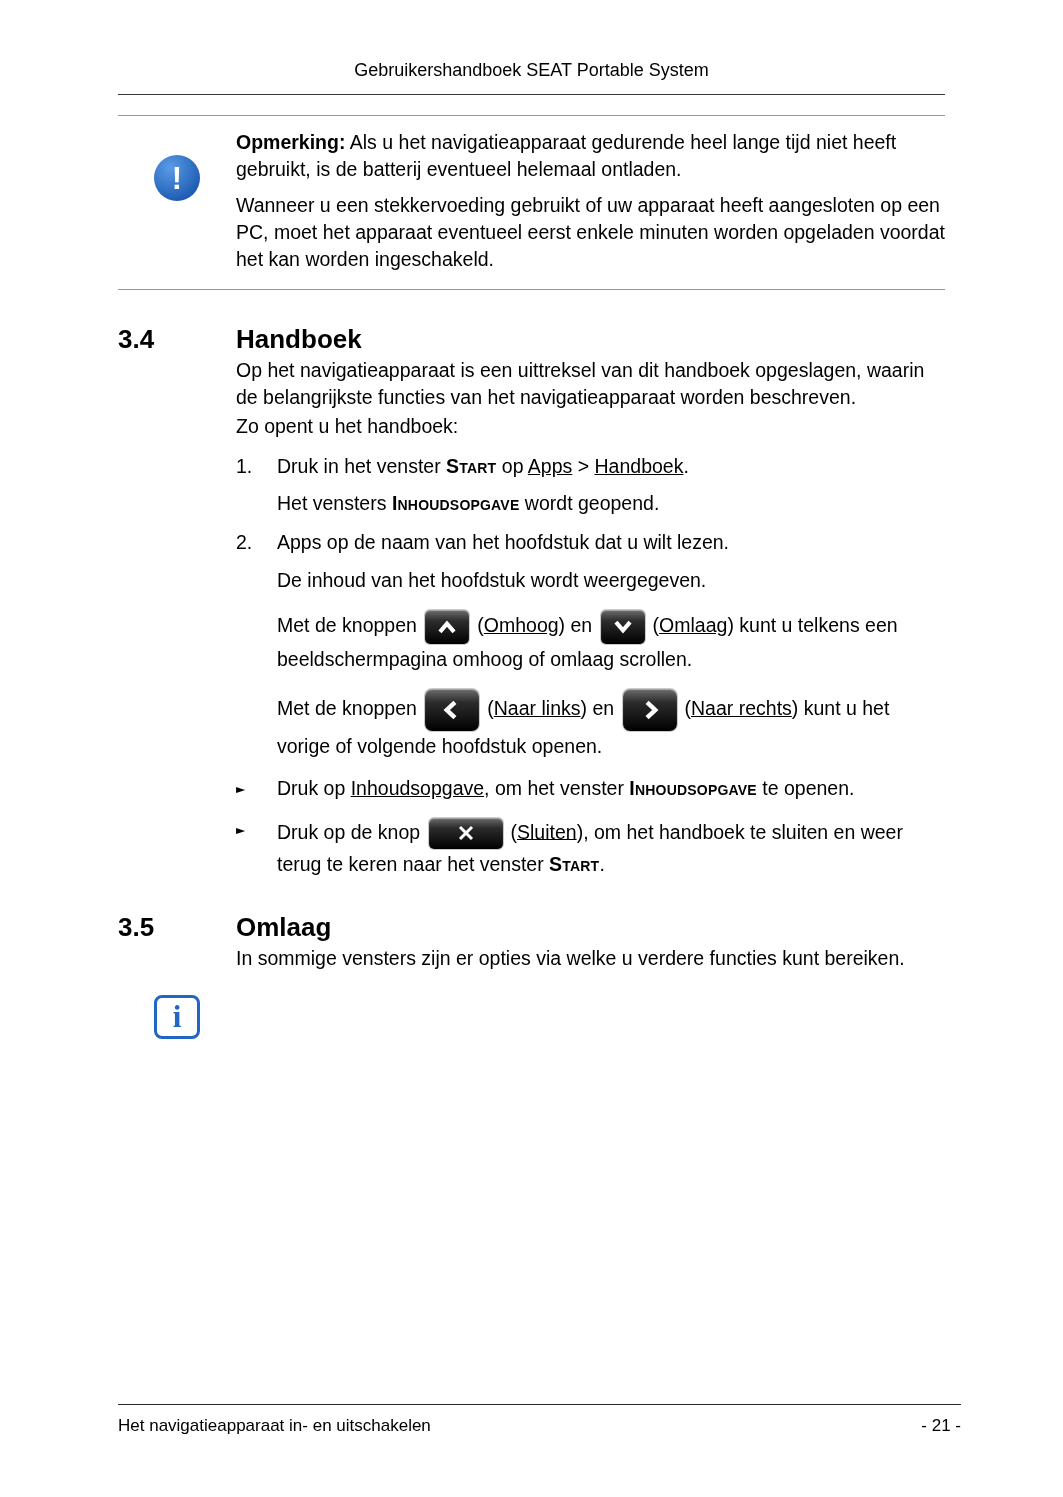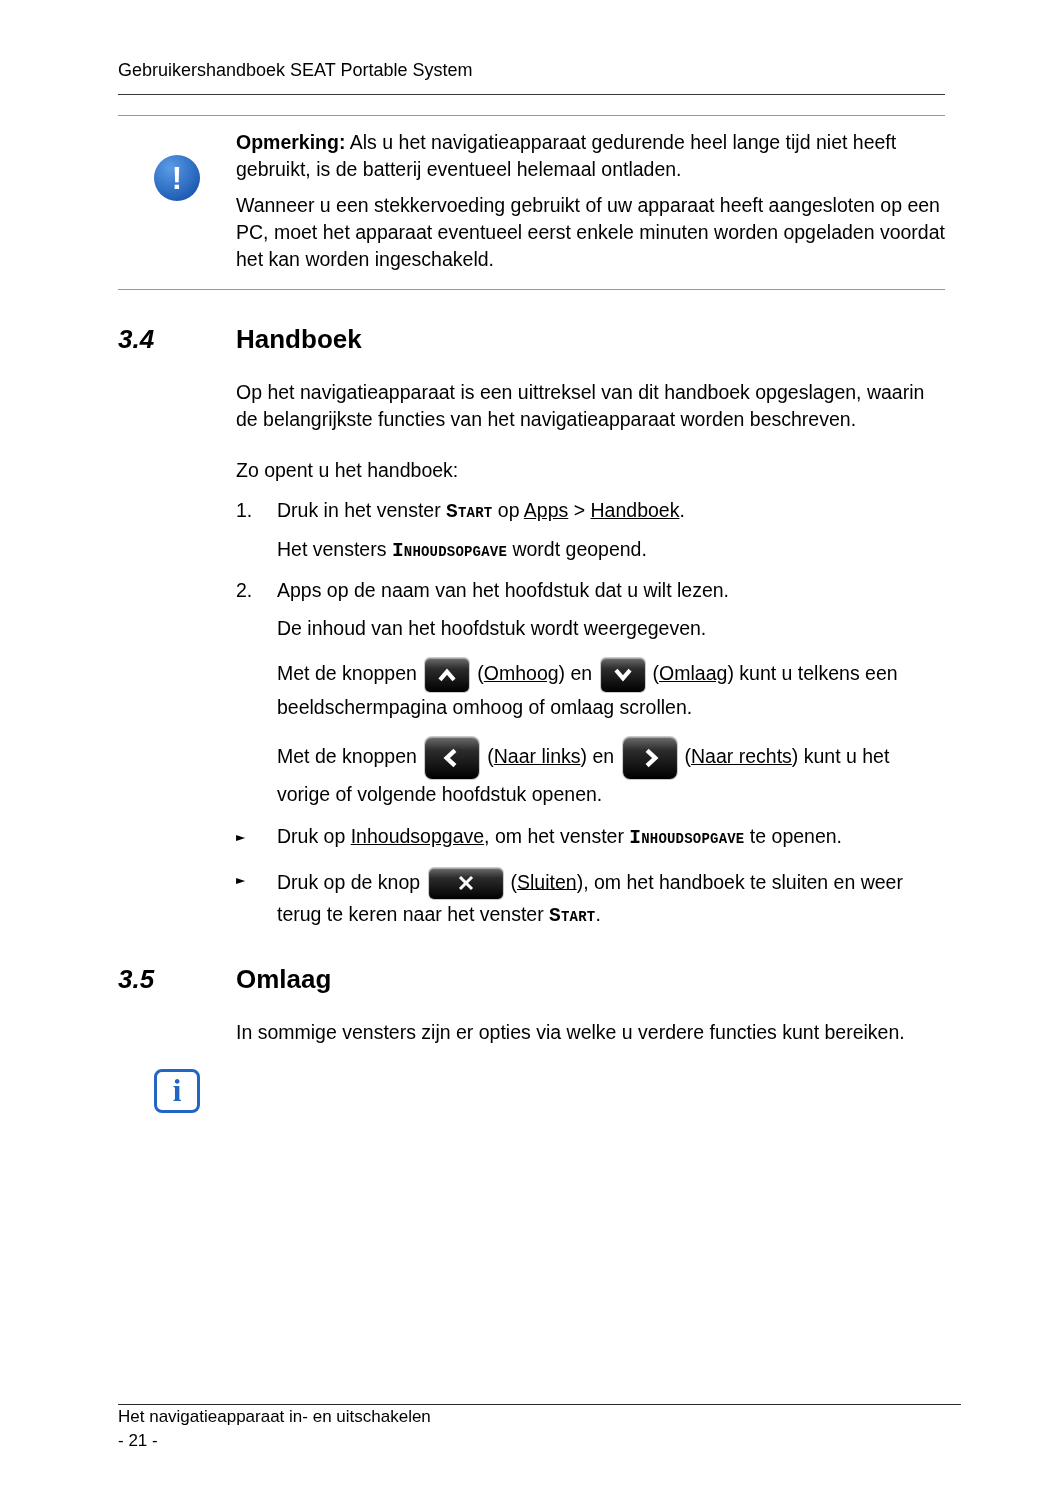--- a/index.html
+++ b/index.html
@@ -3,52 +3,52 @@
 <meta charset="utf-8">
 <style>
   * { margin:0; padding:0; box-sizing:border-box; }
   html,body { background:#ffffff; }
   body { font-family:"Liberation Sans","DejaVu Sans",sans-serif; color:#000; }
   .page { position:relative; width:1063px; height:1497px; background:#fff; overflow:hidden;
           font-size:19.5px; line-height:1.4; }
   .content { padding:58px 118px 0 118px; }
 
   
-  .header-title { text-align:left; font-size:18px; }
+  .header-title { text-align:center; font-size:18px; }
   .header-rule { border-top:1px solid #3a3a3a; margin-top:11px; }
 
   
   .note-block { margin-top:20px; border-top:1px solid #7c9cc6; border-bottom:1px solid #7c9cc6;
                 padding:13px 0 15px 0; }
   .note-row { display:flex; }
   .icon-col { width:118px; flex-shrink:0; display:flex; justify-content:center; align-items:flex-start; }
   .note-icon { width:46px; height:46px; border-radius:50%; margin-top:26px;
                background:radial-gradient(circle at 35% 28%, #5b9be6, #1d5cb2 75%);
                color:#fff; font-weight:bold; font-size:31px; line-height:1;
                display:flex; align-items:center; justify-content:center; }
   .note-text { flex:1; }
   .note-text p + p { margin-top:8px; }
   b.lbl { font-weight:bold; }
 
   
   .sec-heading { display:flex; font-weight:bold; font-size:26px; line-height:1.2; margin-top:34px; }
-  .sec-num { width:118px; flex-shrink:0;font-style:italic; }
+  .sec-num { width:118px; flex-shrink:0; }
 
   
-  .bpar { margin-left:118px; margin-top:24px; }
+  .bpar { margin-left:118px; margin-top:2px; }
   .sub-line { margin-left:159px; margin-top:10px; }
   .icon-par { margin-left:159px; margin-top:14px; }
   .list-item { margin-left:118px; margin-top:12px; display:flex; }
   .li-marker { width:41px; flex-shrink:0; }
   .li-body { flex:1; }
   .bullet-item { margin-left:118px; margin-top:14px; display:flex; }
   .b-marker { width:41px; flex-shrink:0; font-family:"DejaVu Sans",sans-serif; font-size:12px; padding-top:6px; }
 
   .ul { text-decoration:underline; }
-  .sc { font-variant:small-caps; font-weight:bold; letter-spacing:.2px;font-family:Liberation Mono, monospace; }
+  .sc { font-variant:small-caps; font-weight:bold; letter-spacing:.2px; }
 
   
   .btn { display:inline-flex; align-items:center; justify-content:center; vertical-align:middle;
          background:linear-gradient(180deg,#6d6d6d 0%,#2c2c2c 32%,#000 100%);
          border-radius:5px; box-shadow:inset 0 1px 1px rgba(255,255,255,.45), 0 0 0 1px #c9c9c9;
          margin:2px 8px 2px 3px; }
   .btn-updown { width:44px; height:34px; }
   .btn-lr { width:54px; height:42px; border-radius:7px; }
   .btn-x { width:74px; height:31px; }
   .btn svg { display:block; }
@@ -58,21 +58,21 @@
 
   
   .info-icon { width:46px; height:44px; margin-top:4px; border:3px solid #2166c4; border-radius:8px;
                color:#2166c4; font-family:"Liberation Serif","DejaVu Serif",serif; font-weight:bold;
                font-size:31px; line-height:1; display:flex; align-items:center; justify-content:center; }
   .info-row { display:flex; margin-top:18px; }
   .info-text { flex:1; }
 
   
   .footer { position:absolute; left:118px; right:102px; top:1404px; border-top:1px solid #2a2a2a;
-            display:flex; justify-content:space-between; font-size:17px;flex-direction:column; }
+            padding-top:9px; display:flex; justify-content:space-between; font-size:17px; }
 </style>
 </head>
 <body>
 
 <div class="page">
   <div class="content">
 
     <div class="header">
       <div class="header-title">Gebruikershandboek SEAT Portable System</div>
       <div class="header-rule"></div>

